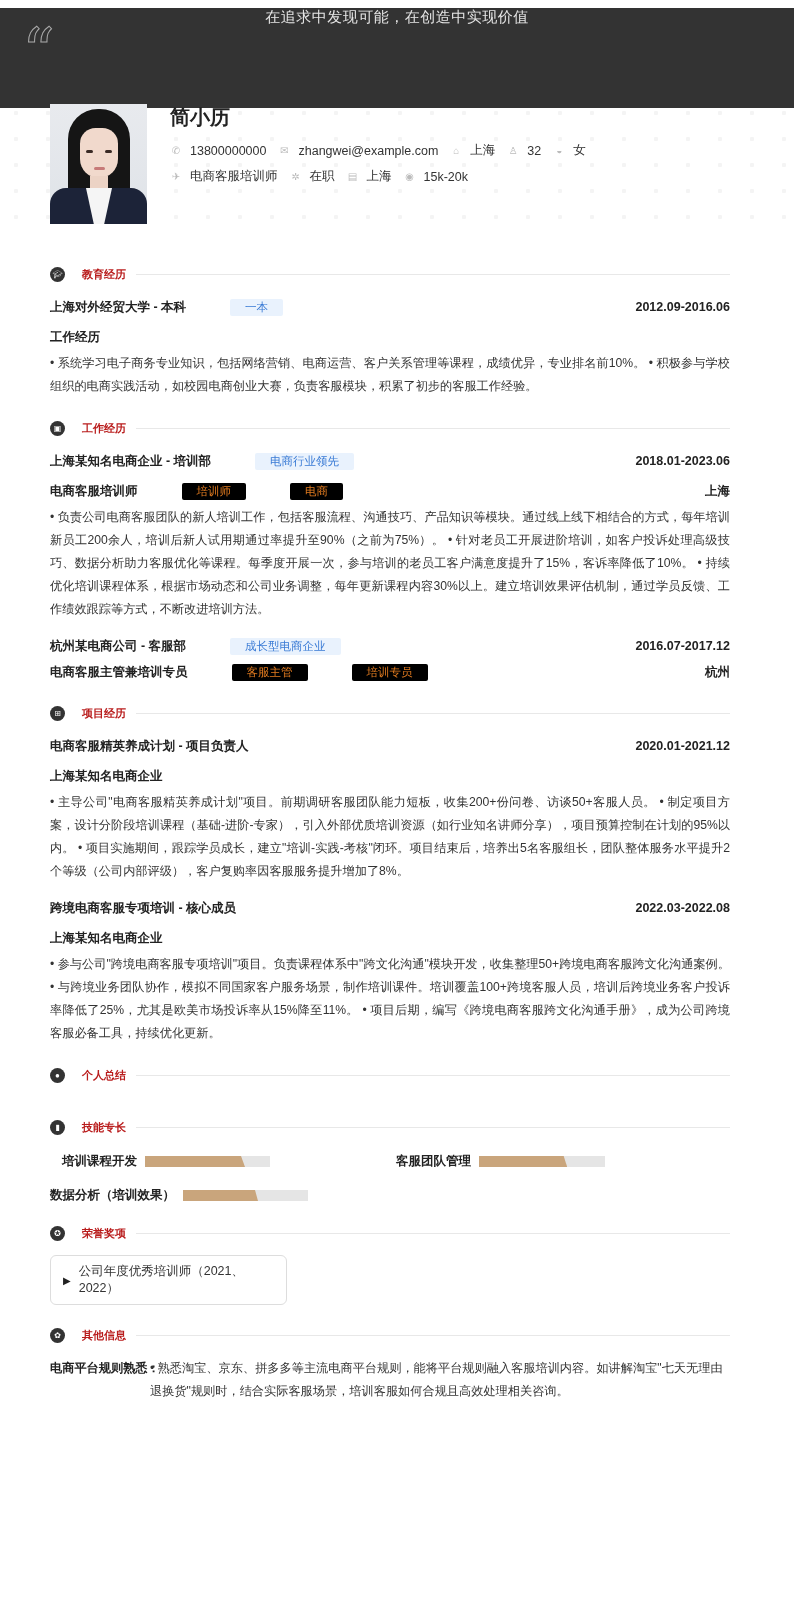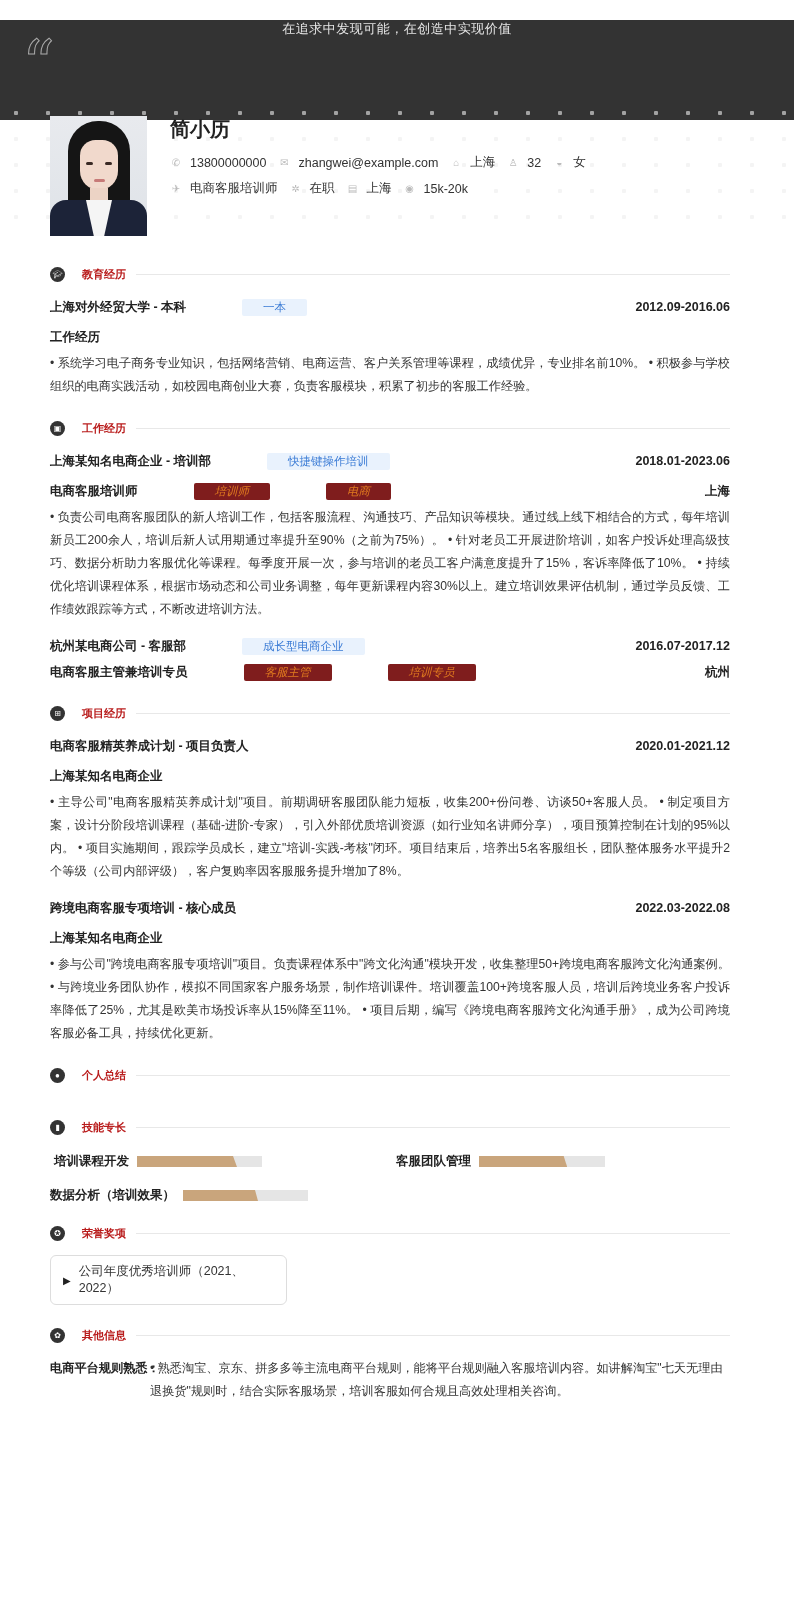--- a/index.html
+++ b/index.html
@@ -1,22 +1,22 @@
 <!DOCTYPE html>
 <html><head>
 <meta charset="utf-8">
 <style>
   * { box-sizing: border-box; margin: 0; padding: 0; }
   body { width: 794px; height: 1598px; background: #fff; font-family: "Liberation Sans", "DejaVu Sans", sans-serif; color: #222; overflow: hidden; position: relative; }
   .header { height: 100px; background: #333333; position: relative; text-align: center; }
   .quote-mark { position: absolute; left: 22px; top: 12px; font-family: "DejaVu Serif", serif; font-size: 64px; color: transparent; -webkit-text-stroke: 1px #aaa; line-height: 1; }
   .header-title { padding-top: 26px; font-size: 16px; color: #d4b48c; letter-spacing: 1px; }
-  .header-sub { margin-top: 20px; font-size: 13px; color: #e5e5e5; letter-spacing: 0.5px; }
+  .header-sub { margin-top: 8px; font-size: 15px; color: #e5e5e5; letter-spacing: 0.5px; }
   .dots { position: absolute; left: 0; top: 100px; width: 794px; height: 130px; background-image: radial-gradient(circle, #ececec 2px, transparent 2.5px); background-size: 32px 26px; opacity: 0.6; pointer-events: none; }
-  .profile { position: absolute; left: 50px; top: 116px; width: 700px; height: 120px; }
+  .profile { position: absolute; left: 50px; top: 104px; width: 700px; height: 120px; }
   .photo { position: absolute; left: 0; top: 0; width: 97px; height: 120px; background: linear-gradient(180deg, #e8eaee 0%, #dfe3e8 100%); overflow: hidden; }
   .photo .hair { position: absolute; left: 18px; top: 5px; width: 62px; height: 100px; background: #151515; border-radius: 30px 30px 6px 6px; }
   .photo .face { position: absolute; left: 30px; top: 24px; width: 38px; height: 50px; background: #f1d9cc; border-radius: 18px 18px 22px 22px; }
   .photo .eye { position: absolute; top: 46px; width: 7px; height: 3px; background: #3a2a25; border-radius: 2px; }
   .photo .lip { position: absolute; left: 44px; top: 63px; width: 11px; height: 3px; background: #c77a78; border-radius: 2px; }
   .photo .neck { position: absolute; left: 40px; top: 72px; width: 18px; height: 14px; background: #ecd3c5; }
   .photo .jacket { position: absolute; left: 0; top: 84px; width: 97px; height: 40px; background: #1c2338; border-radius: 16px 16px 0 0; }
   .photo .shirt { position: absolute; left: 36px; top: 84px; width: 26px; height: 36px; background: #f5f5f5; clip-path: polygon(0 0, 100% 0, 70% 100%, 30% 100%); }
   .name { position: absolute; left: 120px; top: 0; font-size: 20px; font-weight: bold; color: #222; }
   .info-row { position: absolute; left: 120px; display: flex; align-items: center; font-size: 12.5px; color: #333; }
@@ -24,23 +24,23 @@
   .info-item { display: flex; align-items: center; margin-right: 12px; }
   .ico { display: inline-block; width: 12px; height: 12px; margin-right: 8px; color: #bbb; font-size: 10px; line-height: 12px; text-align: center; }
   .content { position: absolute; left: 50px; top: 262px; width: 680px; }
   .section-title { display: flex; align-items: center; height: 24px; margin-bottom: 10px; }
   .sec-icon { width: 15px; height: 15px; border-radius: 50%; background: #333; color: #fff; font-size: 8px; line-height: 15px; text-align: center; margin-right: 4px; }
   .sec-label { font-size: 11px; font-weight: bold; color: #b91c1c; white-space: nowrap; margin-left: 13px; }
   .sec-line { flex: 1; height: 1px; background: #e8e8e8; margin-left: 10px; }
   .row { display: flex; justify-content: space-between; align-items: center; height: 22px; font-size: 12.5px; }
   .bold { font-weight: bold; color: #222; }
   .left { display: flex; align-items: center; gap: 32px; }
-  .tag { display: inline-block; font-size: 11.5px; padding: 1px 21px; margin-left: 24px; border-radius: 2px; font-weight: normal; }
+  .tag { display: inline-block; font-size: 11.5px; padding: 1px 15px; margin-left: 12px; border-radius: 2px; font-weight: normal; }
   .tag.blue { color: #3a7bd5; background: #e9f2fd; }
-  .tag.orange { color: #e07a1f; background: #7f1d1d; font-style: italic; }
+  .tag.orange { color: #e07a1f; background: #000000; }
   .desc { font-size: 12.2px; line-height: 23px; color: #333; margin-top: 4px; text-align: justify; }
   .gap-s { height: 8px; } .gap-m { height: 14px; } .gap-l { height: 18px; }
   .skills { position: relative; height: 72px; }
   .skill { position: absolute; display: flex; align-items: center; font-size: 12.5px; font-weight: bold; }
   .bar { position: relative; height: 11px; background: #e5e5e5; margin-left: 8px; }
   .bar-fill { position: absolute; left: 0; top: 0; height: 11px; background: #c9a57c; clip-path: polygon(0 0, 96% 0, 100% 100%, 0 100%); }
   .award { display: inline-flex; align-items: center; border: 1px solid #ddd; border-radius: 6px; padding: 7px 12px; font-size: 12.5px; width: 237px; color: #333; }
   .award .tri { font-size: 10px; margin-right: 8px; color: #222; }
   .other-row { display: flex; font-size: 12.2px; line-height: 23px; }
   .other-label { font-weight: bold; width: 100px; flex-shrink: 0; white-space: nowrap; }
@@ -133,21 +133,21 @@
 
   
   <div class="section-title">
     <span class="sec-icon">▣</span>
     <span class="sec-label">工作经历</span>
     <span class="sec-line"></span>
   </div>
   <div class="row">
     <div class="left">
         <span class="bold">上海某知名电商企业 - 培训部</span>
-        <span class="tag blue">快捷键操作培训</span>
+        <span class="tag blue">电商行业领先</span>
       </div>
     <span class="bold">2018.01-2023.06</span>
   </div>
   <div class="gap-s"></div>
   <div class="row">
     <div class="left">
         <span class="bold">电商客服培训师</span>
         <span class="tag orange">培训师</span>
         <span class="tag orange">电商</span>
       </div>
@@ -208,21 +208,21 @@
   </div>
   <div class="gap-l"></div>
 
   
   <div class="section-title">
     <span class="sec-icon">▮</span>
     <span class="sec-label">技能专长</span>
     <span class="sec-line"></span>
   </div>
   <div class="skills">
-    <div class="skill" style="left:4px;top:4px">
+    <div class="skill" style="left:12px;top:4px">
       <span>培训课程开发</span>
       <div class="bar" style="width:125px">
           <div class="bar-fill" style="width:80%"></div>
         </div>
     </div>
     <div class="skill" style="left:346px;top:4px">
       <span>客服团队管理</span>
       <div class="bar" style="width:126px">
           <div class="bar-fill" style="width:70%"></div>
         </div>

